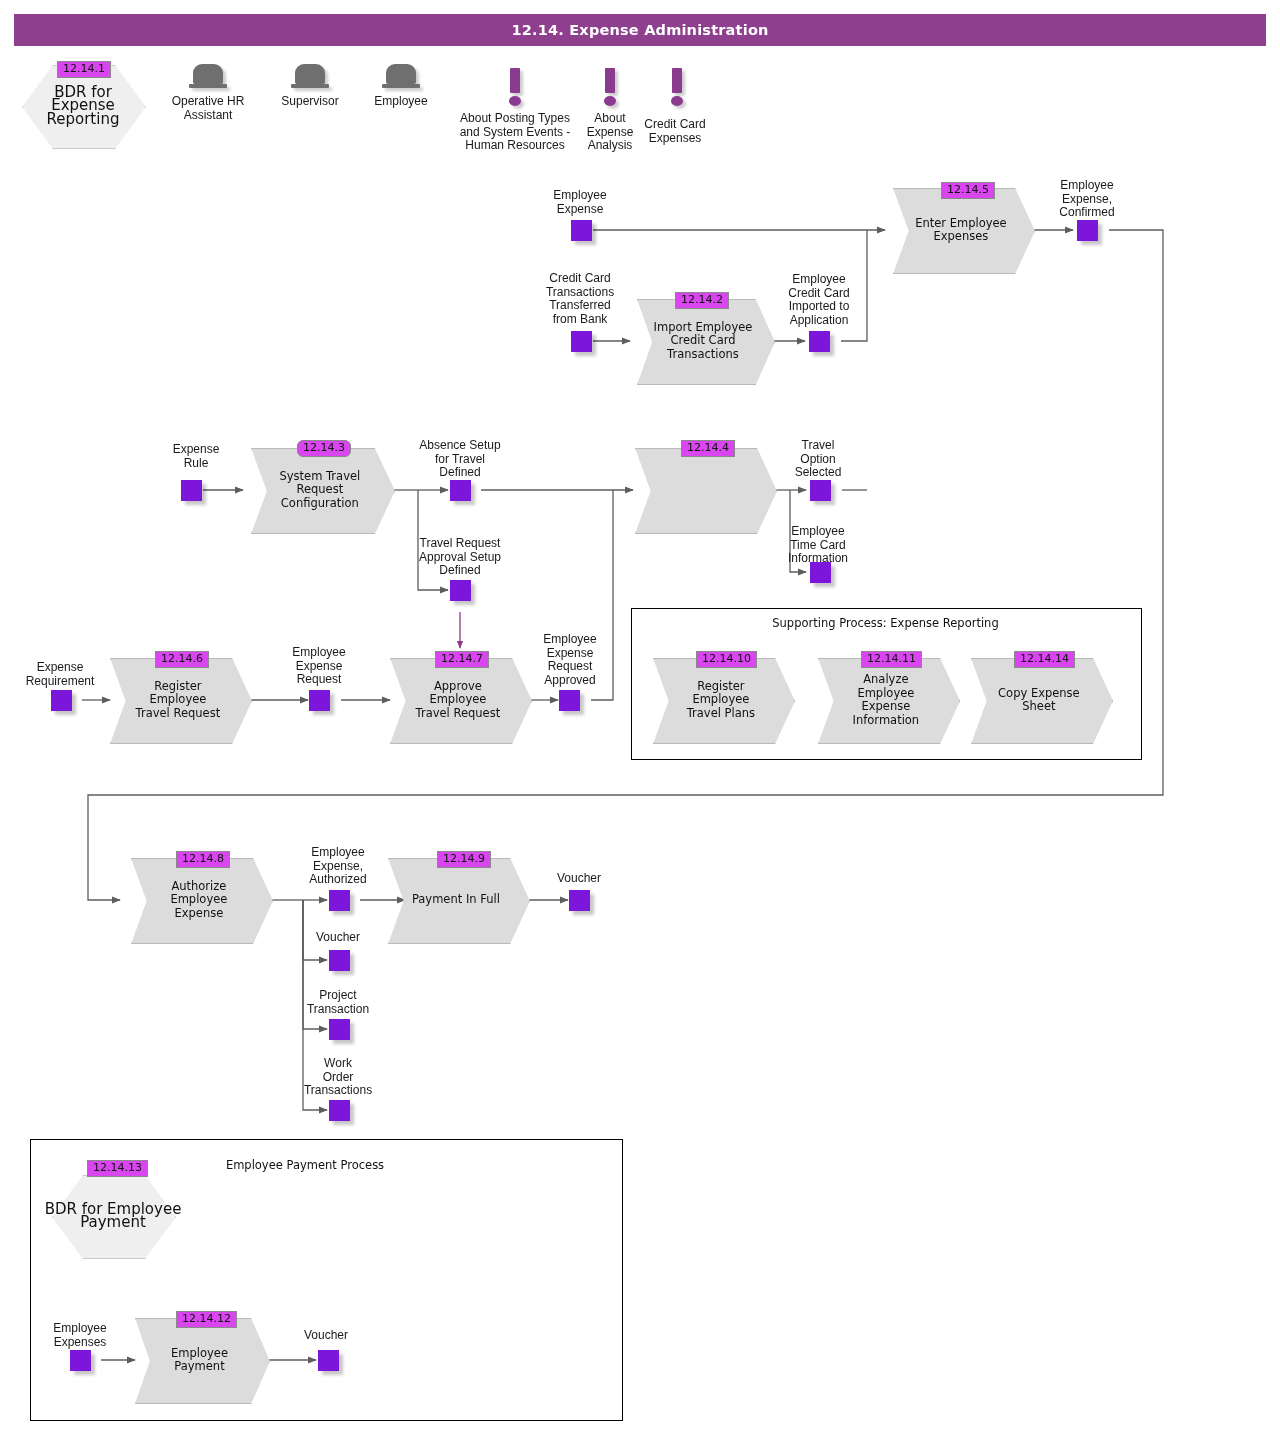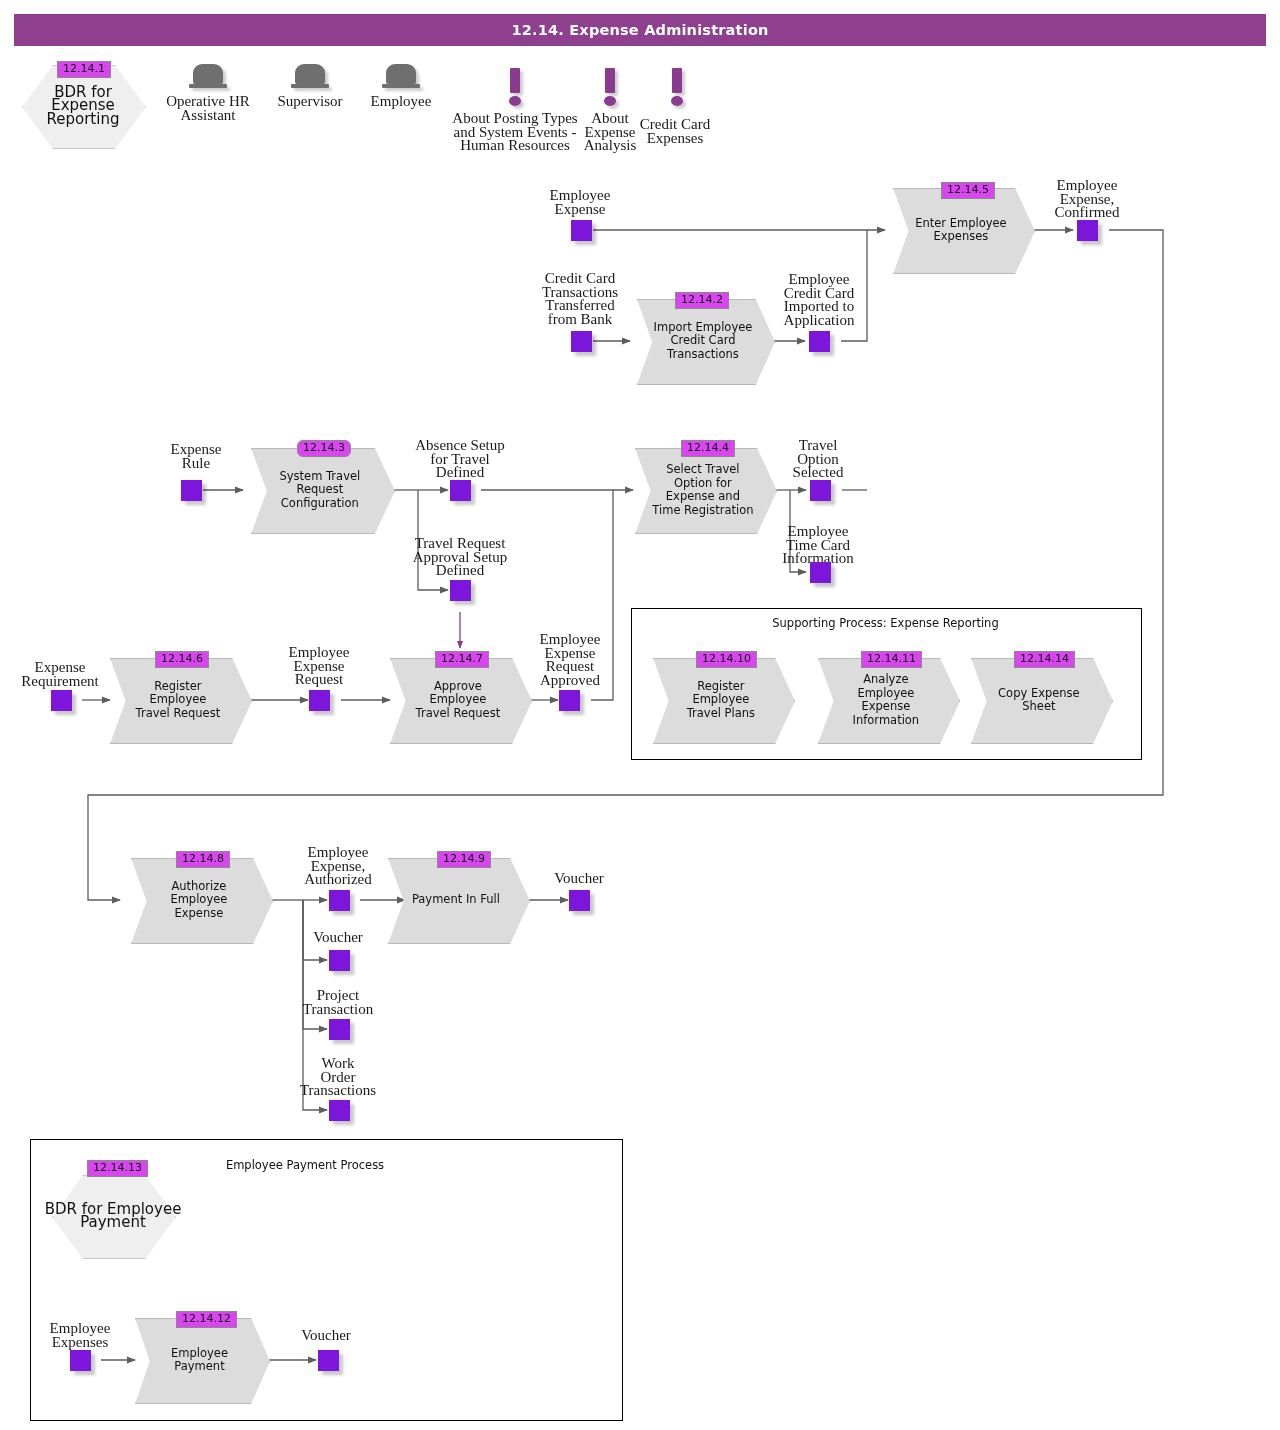--- a/index.html
+++ b/index.html
@@ -6,22 +6,22 @@
   body{font-family:"DejaVu Sans","Liberation Sans",sans-serif;}
   #stage{position:relative;width:1280px;height:1430px;overflow:hidden;background:#fff;}
 
   
   .titlebar{position:absolute;left:14px;top:14px;width:1252px;height:32px;
             background:#8e3f8e;display:flex;align-items:center;justify-content:center;}
   .titlebar .t{color:#ffffff;font-size:14.5px;font-weight:bold;letter-spacing:.2px;
                font-family:"DejaVu Sans","Liberation Sans",sans-serif;}
 
   
-  .lbl{position:absolute;text-align:center;font-size:15px;color:#1a1a1a;line-height:13.5px;
-       white-space:pre-line;font-family:Liberation Serif, serif;}
+  .lbl{position:absolute;text-align:center;font-size:12px;color:#1a1a1a;line-height:13.5px;
+       white-space:pre-line;font-family:Liberation Sans, sans-serif;}
 
   
   svg.wires{position:absolute;left:0;top:0;width:1280px;height:1430px;overflow:visible;}
 
   
   .chev{position:absolute;}
   .chev .shape{position:absolute;left:0;top:0;width:100%;height:100%;
        background:#dcdcdc;border:1px solid #b9b9b9;
        -webkit-clip-path:polygon(0 0, 86% 0, 100% 50%, 86% 100%, 0 100%, 11% 50%);
        clip-path:polygon(0 0, 86% 0, 100% 50%, 86% 100%, 0 100%, 11% 50%);}
@@ -259,24 +259,20 @@
   <div class="state" style="left:450px;top:480px;"></div>
 
   <div class="lbl" style="left:404px;top:537px;width:112px;">Travel Request
 Approval Setup
 Defined</div>
   <div class="state" style="left:450px;top:580px;"></div>
 
   <div class="chev" style="left:635px;top:448px;width:140px;height:84px;">
     <div class="shadow"></div>
     <div class="shape"></div>
-    <div class="ctext">Select Travel
-Option for
-Expense and
-Time Registration</div>
   </div>
   <div class="idtag" style="left:681px;top:440px;">12.14.4</div>
 
   <div class="lbl" style="left:772px;top:439px;width:92px;">Travel
 Option
 Selected</div>
   <div class="state" style="left:810px;top:480px;"></div>
 
   <div class="lbl" style="left:762px;top:525px;width:112px;">Employee
 Time Card

